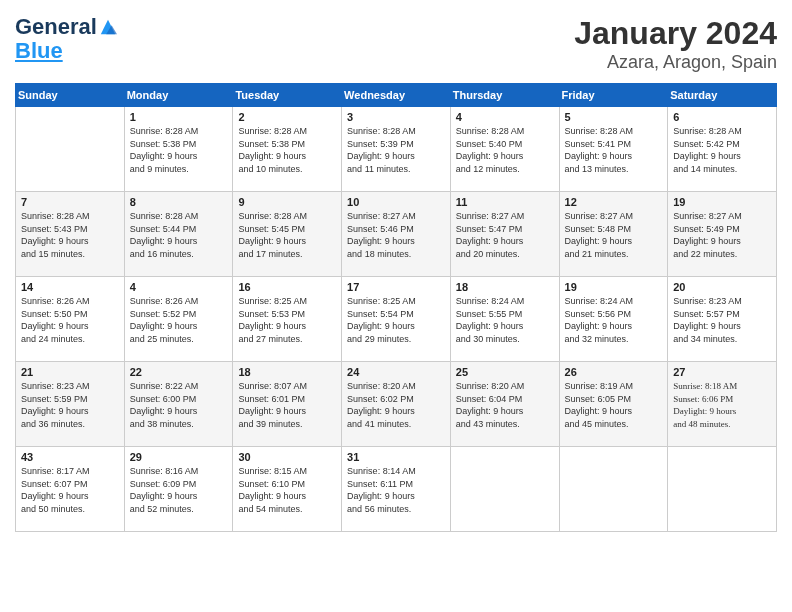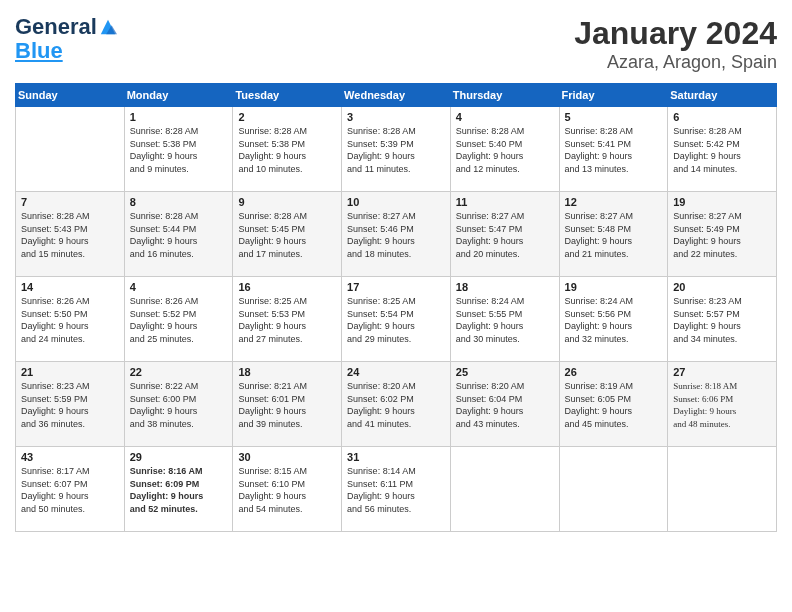--- a/index.html
+++ b/index.html
@@ -290,21 +290,21 @@
           </td>
           <td>
             <span class="day-number">22</span>
             <div class="day-info" style="white-space: pre-line;">Sunrise: 8:22 AM
 Sunset: 6:00 PM
 Daylight: 9 hours
 and 38 minutes.</div>
           </td>
           <td>
             <span class="day-number">18</span>
-            <div class="day-info" style="white-space: pre-line;">Sunrise: 8:21 AM
+            <div class="day-info" style="white-space: pre-line;">Sunrise: 8:07 AM
 Sunset: 6:01 PM
 Daylight: 9 hours
 and 39 minutes.</div>
           </td>
           <td>
             <span class="day-number">24</span>
             <div class="day-info" style="white-space: pre-line;">Sunrise: 8:20 AM
 Sunset: 6:02 PM
 Daylight: 9 hours
 and 41 minutes.</div>
@@ -334,21 +334,21 @@
         <tr>
           <td>
             <span class="day-number">43</span>
             <div class="day-info" style="white-space: pre-line;">Sunrise: 8:17 AM
 Sunset: 6:07 PM
 Daylight: 9 hours
 and 50 minutes.</div>
           </td>
           <td>
             <span class="day-number">29</span>
-            <div class="day-info" style="white-space: pre-line; font-weight: bold;">Sunrise: 8:16 AM
+            <div class="day-info" style="white-space: pre-line;">Sunrise: 8:16 AM
 Sunset: 6:09 PM
 Daylight: 9 hours
 and 52 minutes.</div>
           </td>
           <td>
             <span class="day-number">30</span>
             <div class="day-info" style="white-space: pre-line;">Sunrise: 8:15 AM
 Sunset: 6:10 PM
 Daylight: 9 hours
 and 54 minutes.</div>

